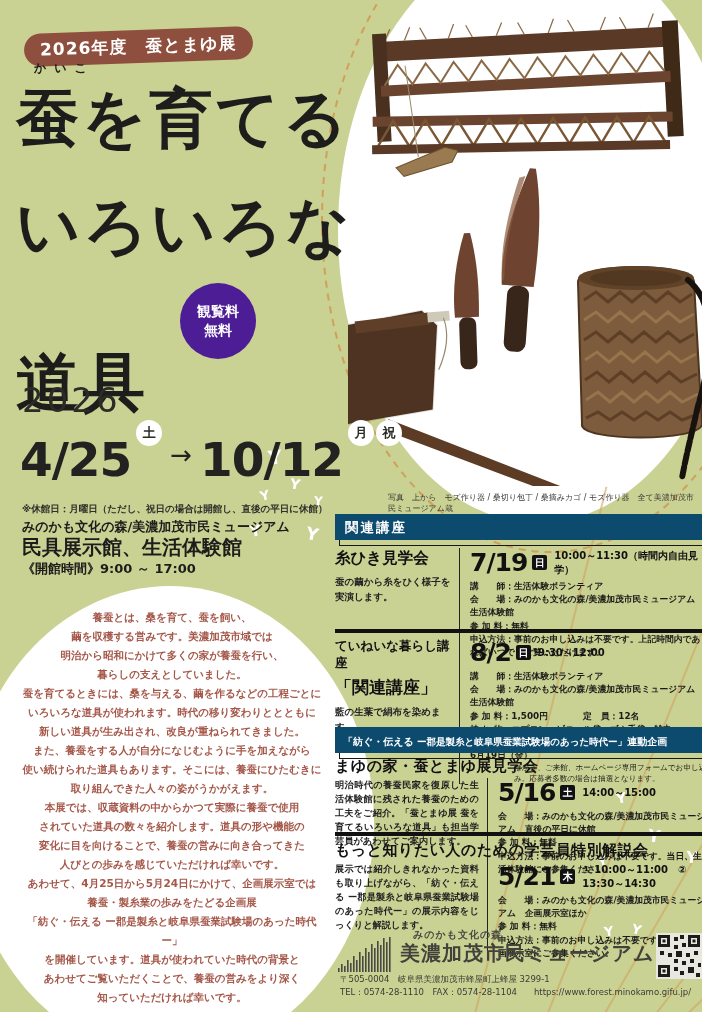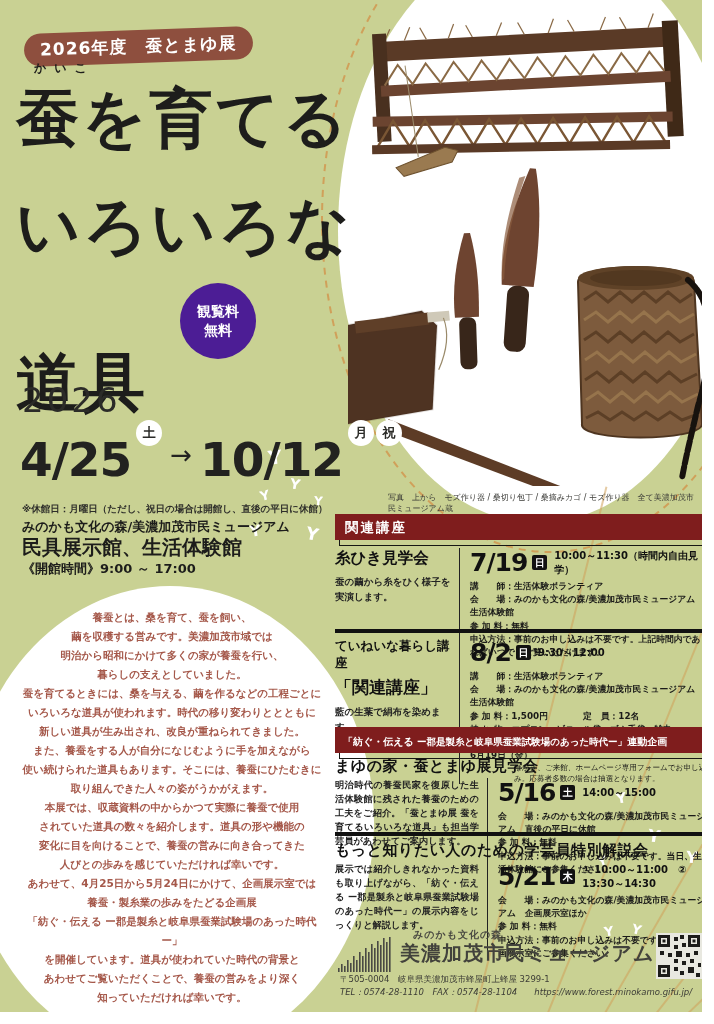--- a/index.html
+++ b/index.html
@@ -37,21 +37,21 @@
   .venue1{position:absolute;left:22px;top:518px;font-size:13px;font-weight:bold;color:#1d1d1b;z-index:3;}
   .venue2{position:absolute;left:22px;top:534px;font-size:20px;font-weight:bold;color:#1d1d1b;z-index:3;}
   .hours{position:absolute;left:22px;top:560px;font-size:13px;font-weight:bold;color:#1d1d1b;z-index:3;}
   
   .intro{position:absolute;left:22px;top:608px;width:300px;text-align:center;font-size:10.5px;line-height:19px;
     color:#a5584a;font-weight:bold;white-space:pre-line;z-index:3;}
   
   .photos{position:absolute;left:348px;top:8px;z-index:2;}
   .caption{position:absolute;left:388px;top:492px;width:312px;font-size:8px;color:#3a3a36;z-index:3;}
   
-  .banner{position:absolute;left:335px;width:372px;height:26px;background:#7f1d1d;color:#fff;
+  .banner{position:absolute;left:335px;width:372px;height:26px;background:#0c4a6e;color:#fff;
     line-height:26px;padding-left:10px;box-sizing:border-box;z-index:3;}
   .banner-outline{position:absolute;left:339px;width:372px;height:26px;border:1.5px solid #161614;box-sizing:border-box;z-index:2;}
   .b1{top:514px;font-size:13.5px;font-weight:bold;letter-spacing:2px;}
   .b1o{top:520px;}
   .b2{top:727px;font-weight:bold;}
   .b2o{top:733px;}
   .b2 .big{font-size:10px;} .b2 .small{font-size:9.5px;}
   .course{position:absolute;left:335px;width:372px;display:flex;z-index:3;}
   .c-left{width:124px;flex:none;padding-right:8px;box-sizing:border-box;}
   .c-left2{width:152px;flex:none;padding-right:8px;box-sizing:border-box;}
@@ -68,21 +68,21 @@
   .c-time{font-size:10px;font-weight:bold;color:#111;margin-left:7px;}
   .c-detail{font-size:8.8px;line-height:13.2px;color:#1b1b19;font-weight:bold;}
   .c-note{font-size:7.6px;color:#1b1b19;margin-left:44px;line-height:11px;}
   .c-heading{position:absolute;left:335px;font-size:15px;font-weight:bold;color:#111;z-index:3;letter-spacing:0.5px;}
   .hrule{position:absolute;left:335px;width:372px;height:3.5px;background:#111;z-index:3;}
   
   .f-logo{position:absolute;left:337px;top:936px;z-index:3;}
   .f-logo-small{position:absolute;left:413px;top:928px;font-size:10px;color:#4a4a42;font-weight:bold;letter-spacing:1px;z-index:3;}
   .f-logo-large{position:absolute;left:400px;top:940px;font-size:20px;color:#42423c;font-weight:bold;letter-spacing:1px;z-index:3;}
   .f-addr{position:absolute;left:340px;top:974px;font-size:8.5px;color:#3c3c36;z-index:3;}
-  .f-contact{position:absolute;left:340px;top:987px;font-size:8.5px;color:#3c3c36;z-index:3;font-style:italic;}
+  .f-contact{position:absolute;left:340px;top:987px;font-size:8.5px;color:#3c3c36;z-index:3;}
   .qr{position:absolute;left:656px;top:933px;z-index:3;}
 </style>
 </head>
 <body>
 
 <div class="poster">
 
   <div class="blob blob-tr"></div>
   <div class="blob blob-bl"></div>
 

